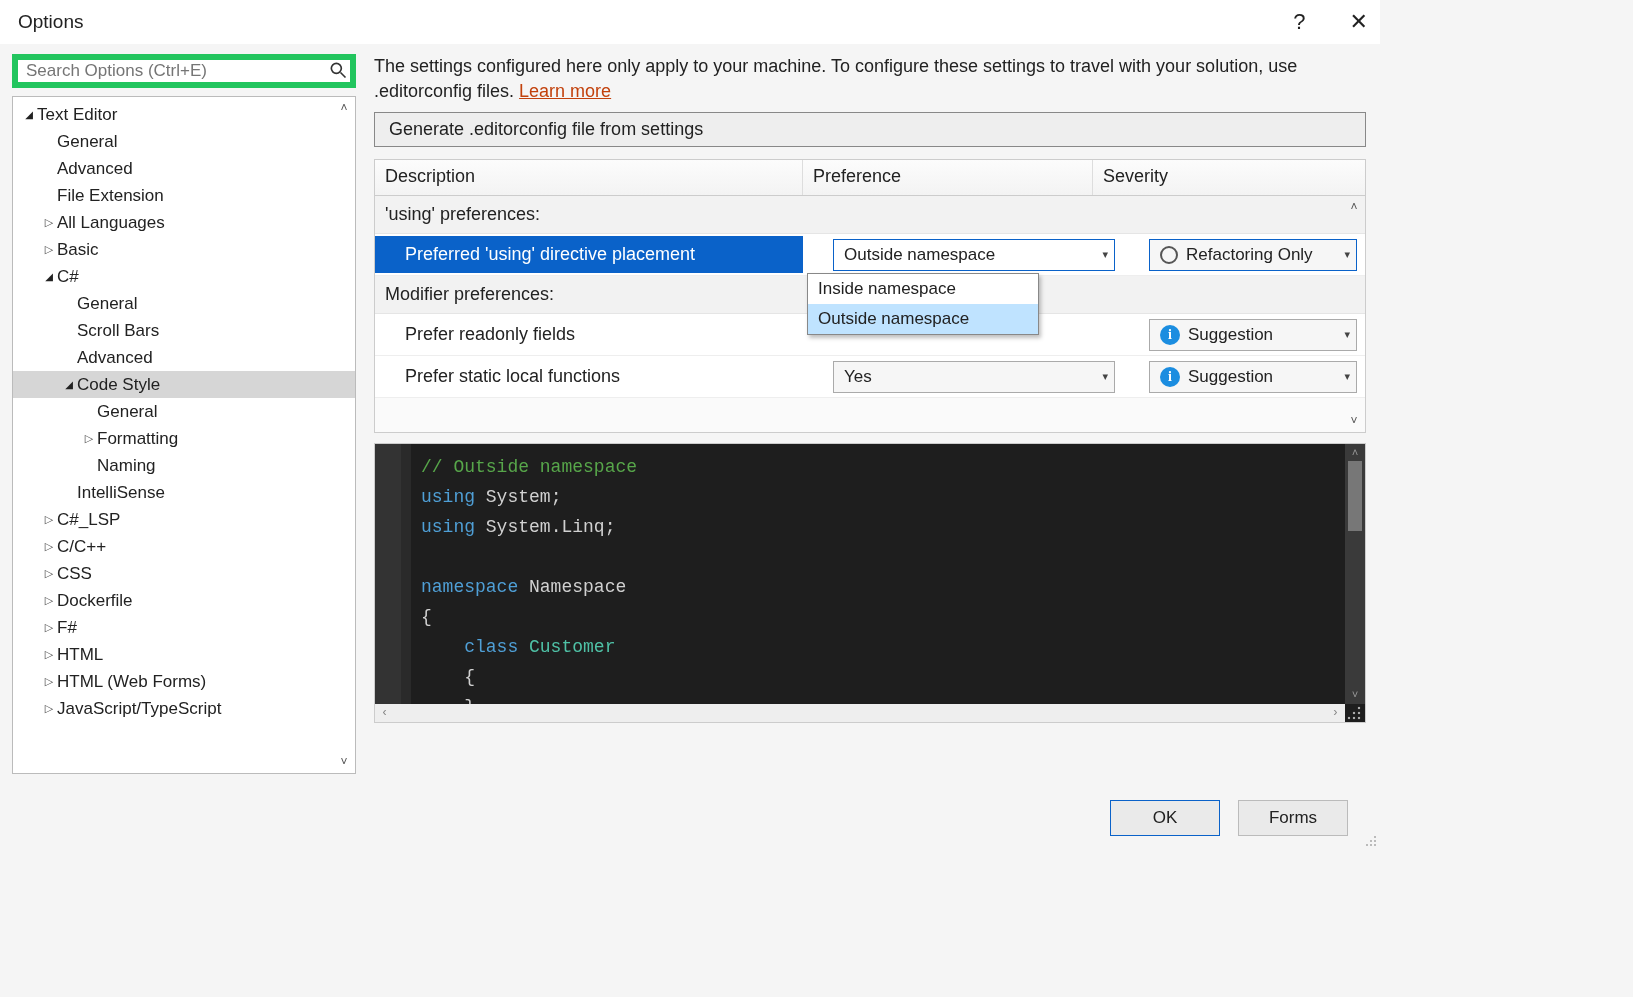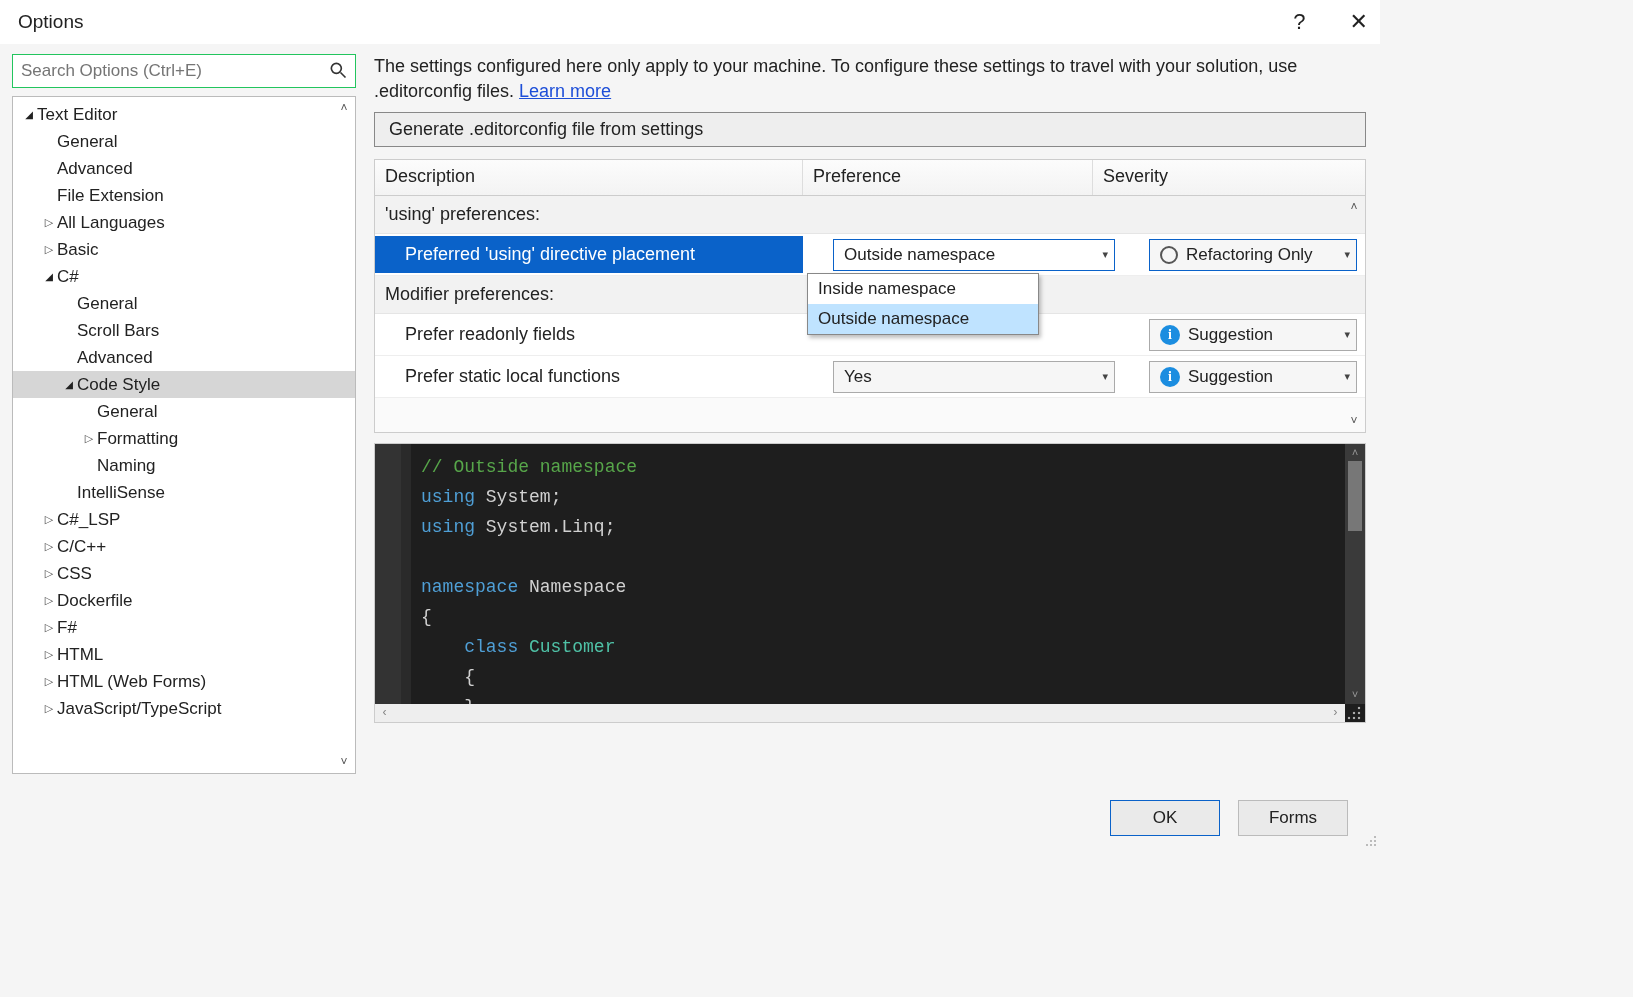--- a/index.html
+++ b/index.html
@@ -39,21 +39,21 @@
     flex-direction: column;
   }
   .search-wrap {
     position: relative;
     width: 344px;
     margin-bottom: 8px;
   }
   .search-input {
     width: 100%;
     height: 34px;
-    border: 1px solid #22c55e;
+    border: 6px solid #22c55e;
     padding: 4px 36px 4px 8px;
     font-size: 17px;
     font-family: inherit;
     color: #666;
   }
   .search-icon {
     position: absolute;
     right: 8px;
     top: 6px;
     width: 20px;
@@ -92,21 +92,21 @@
   .lvl3 { padding-left: 68px; }
 
   
   .right-panel {
     flex: 1;
     padding: 10px 14px 0 14px;
     display: flex;
     flex-direction: column;
   }
   .info-text { font-size: 18px; line-height: 1.4; margin-bottom: 8px; }
-  .info-text a { color: #1d4ed8; text-decoration: underline; }
+  .info-text a { color: #c2410c; text-decoration: underline; }
   .gen-button {
     display: inline-block;
     border: 1px solid #888;
     background: #eee;
     padding: 6px 14px;
     font-size: 18px;
     cursor: pointer;
     margin-bottom: 12px;
   }
 

